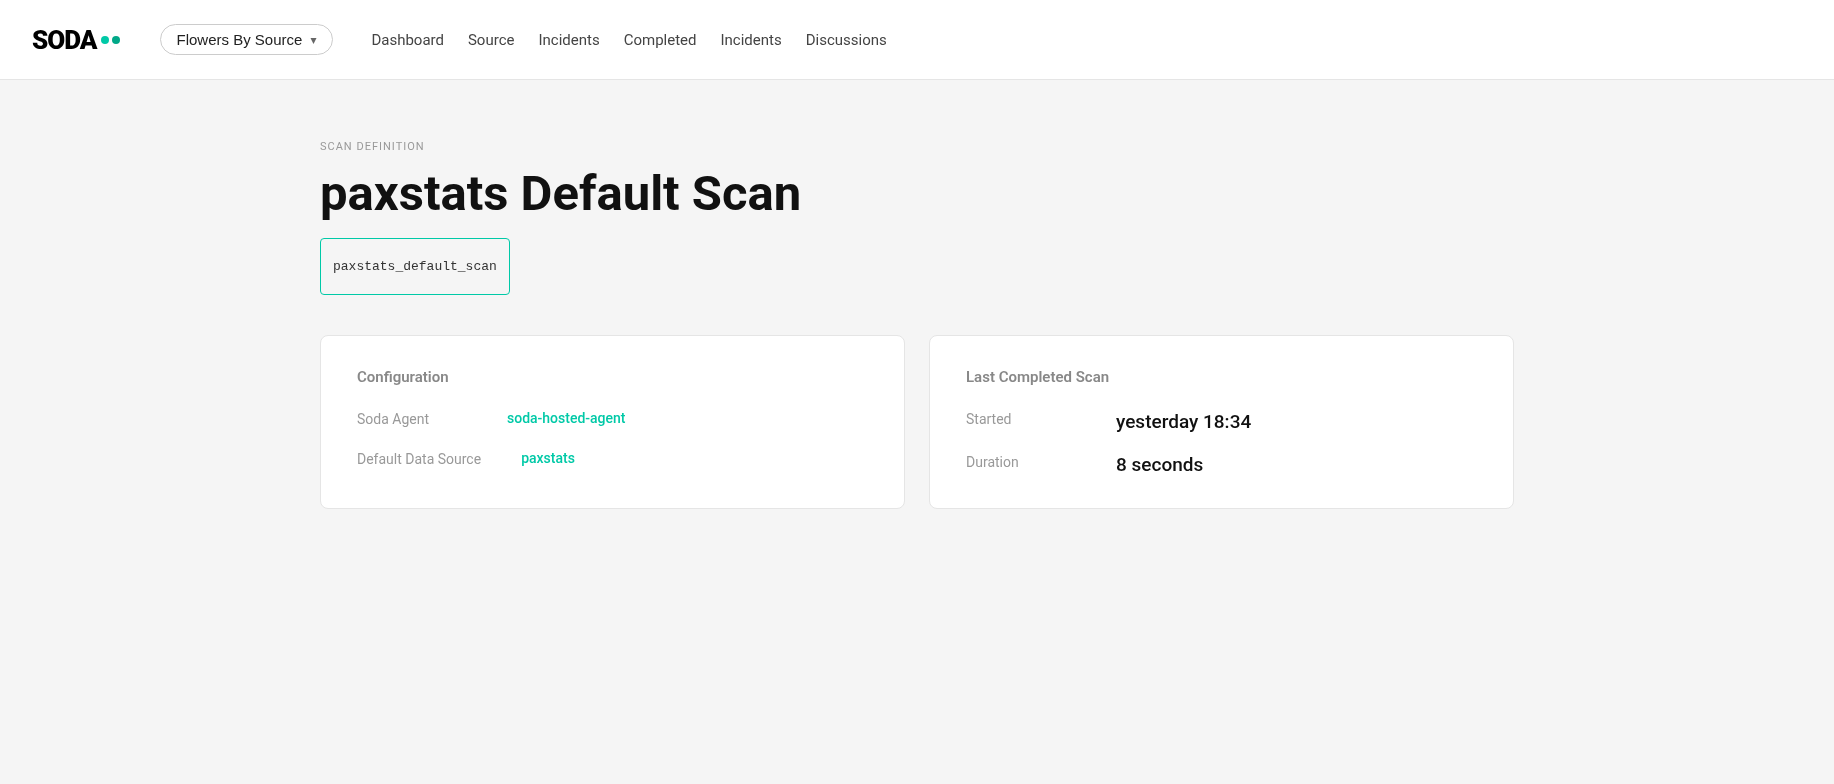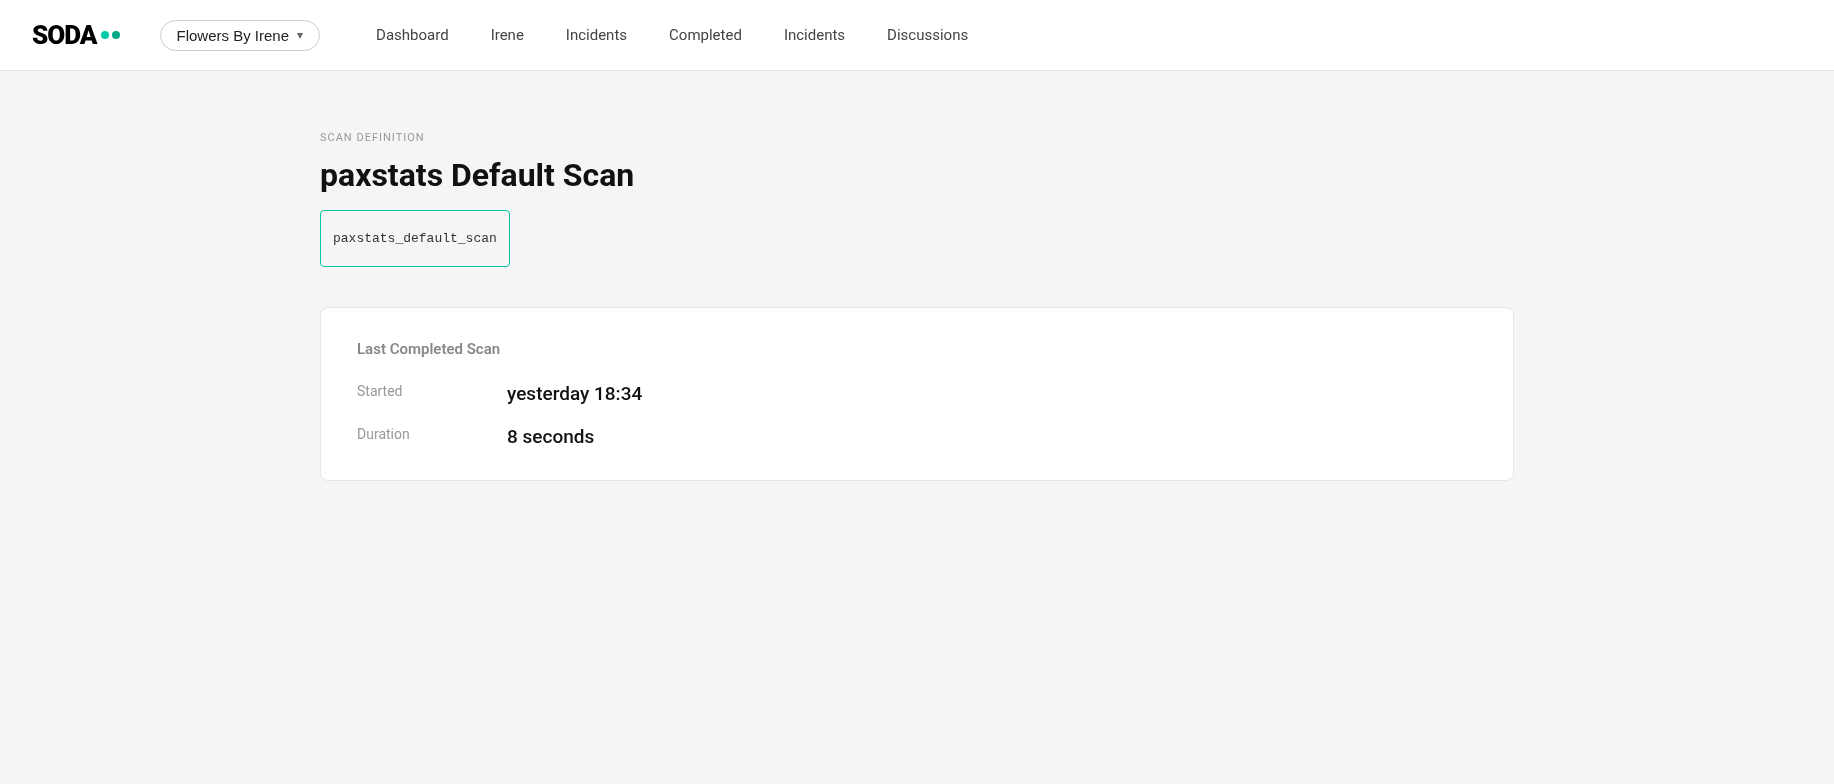--- a/index.html
+++ b/index.html
@@ -16,21 +16,21 @@
       min-height: 784px;
     }
 
     
     .header {
       background-color: #ffffff;
       border-bottom: 1px solid #e5e5e5;
       display: flex;
       align-items: center;
       padding: 0 32px;
-      height: 71px;
+      height: 80px;
       gap: 32px;
     }
 
     .logo {
       display: flex;
       align-items: center;
       gap: 4px;
       margin-right: 8px;
     }
 
@@ -76,22 +76,22 @@
     }
 
     .org-selector-chevron {
       font-size: 12px;
       color: #666;
     }
 
     .nav {
       display: flex;
       align-items: center;
-      gap: 42px;
-      margin-left: 24px;
+      gap: 24px;
+      margin-left: 6px;
     }
 
     .nav-item {
       font-size: 15px;
       color: #444;
       cursor: pointer;
       text-decoration: none;
       font-weight: 400;
       white-space: nowrap;
     }
@@ -106,21 +106,21 @@
     .section-label {
       font-size: 11px;
       font-weight: 400;
       color: #999;
       letter-spacing: 1px;
       text-transform: uppercase;
       margin-bottom: 12px;
     }
 
     .page-title {
-      font-size: 32px;
+      font-size: 49px;
       font-weight: 700;
       color: #111;
       margin-bottom: 16px;
     }
 
     .scan-id-badge {
       display: inline-block;
       border: 1.5px solid #00c9a7;
       border-radius: 4px;
       padding: 20px 12px;
@@ -188,42 +188,55 @@
 <header class="header">
   <div class="logo">
     <span class="logo-text">SODA</span>
     <div class="logo-dots">
       <div class="logo-dot-teal"></div>
       <div class="logo-dot-teal-dark"></div>
     </div>
   </div>
 
   <button class="org-selector">
-    <span>Flowers By Irene</span>
+    <span>Flowers By Source</span>
     <span class="org-selector-chevron">▾</span>
   </button>
 
   <nav class="nav">
     <a class="nav-item">Dashboard</a>
-    <a class="nav-item">Irene</a>
+    <a class="nav-item">Source</a>
     <a class="nav-item">Incidents</a>
     <a class="nav-item">Completed</a>
     <a class="nav-item">Incidents</a>
     <a class="nav-item">Discussions</a>
   </nav>
 </header>
 
 <main class="main">
 
   <div class="section-label">SCAN DEFINITION</div>
   <h1 class="page-title">paxstats Default Scan</h1>
   <div class="scan-id-badge">paxstats_default_scan</div>
 
   <div class="cards-row">
 
+    <div class="card">
+      <div class="card-title">Configuration</div>
+
+      <div class="card-row">
+        <span class="card-label">Soda Agent</span>
+        <span class="card-value-link">soda-hosted-agent</span>
+      </div>
+
+      <div class="card-row">
+        <span class="card-label">Default Data Source</span>
+        <span class="card-value-link">paxstats</span>
+      </div>
+    </div>
 
     <div class="card">
       <div class="card-title">Last Completed Scan</div>
 
       <div class="card-row">
         <span class="card-label">Started</span>
         <span class="card-value">yesterday 18:34</span>
       </div>
 
       <div class="card-row">

